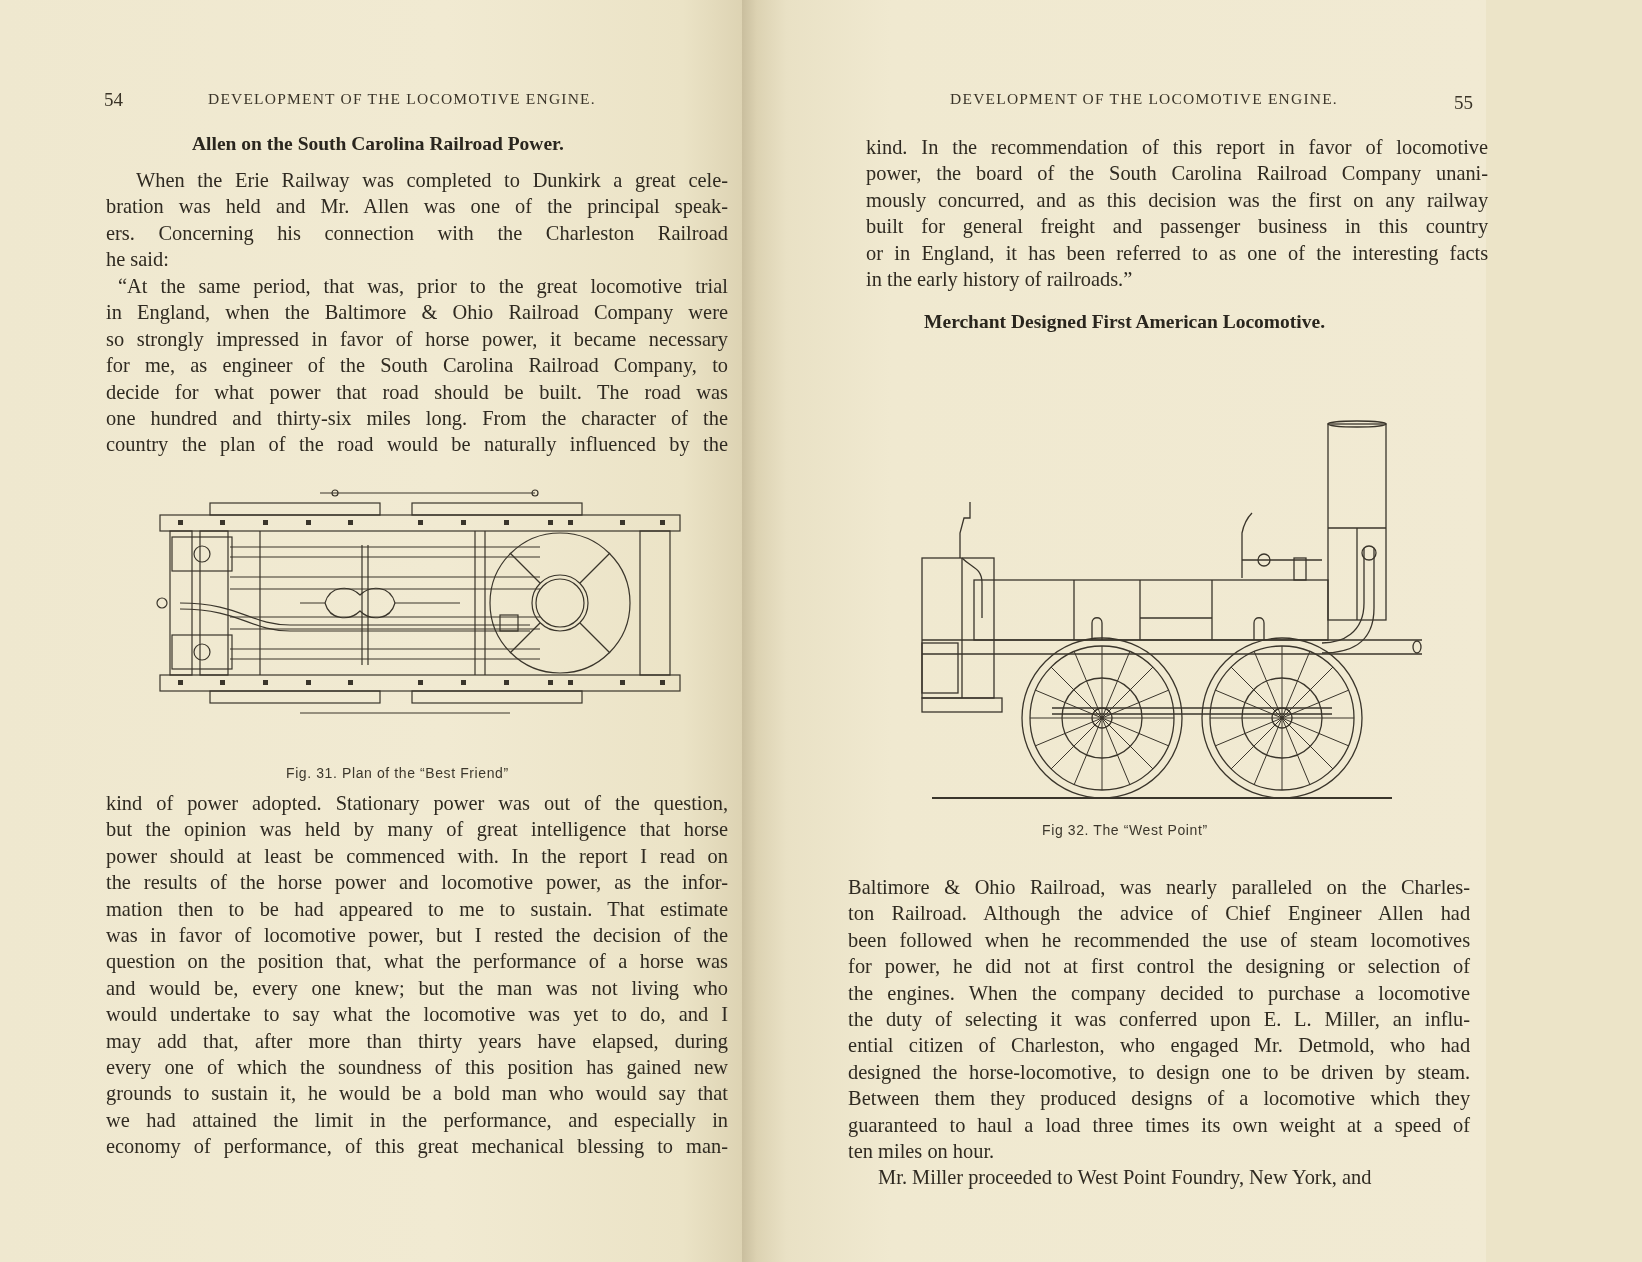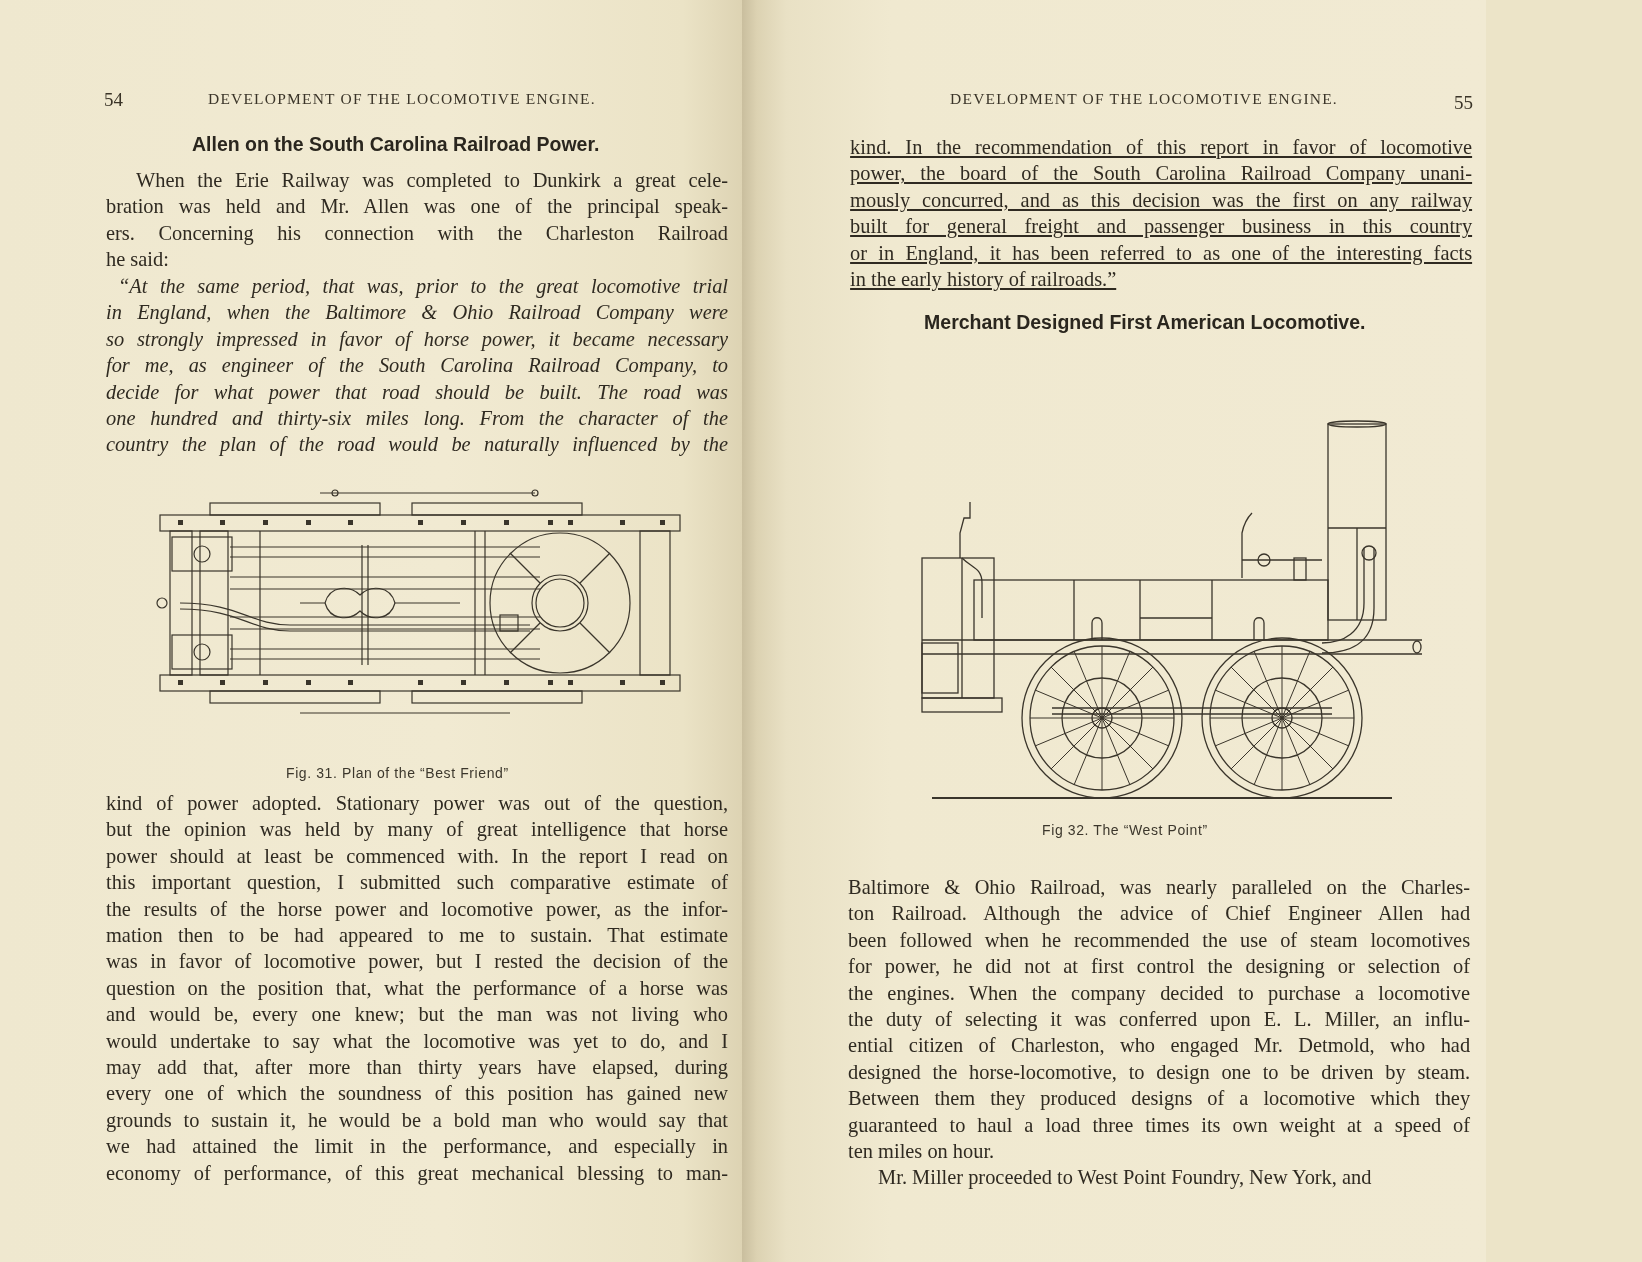--- a/index.html
+++ b/index.html
@@ -29,21 +29,21 @@
     }
     .page-num { position: absolute; top: 89px; font-size: 19px; color: #3a3428; }
     .text-block {
       position: absolute; font-size: 20.4px; line-height: 26.4px;
       text-align: justify; color: #2f2a21;
     }
     .text-block .ln { display: block; white-space: nowrap; text-align-last: justify; }
     .text-block .ln.last { text-align-last: left; }
     .text-block .ln.indent { padding-left: 30px; }
     .section-heading {
-      position: absolute; font-family: Liberation Sans, sans-serif;
+      position: absolute; font-family: Liberation Serif, serif;
       font-weight: bold; font-size: 19.5px; color: #2a261e; white-space: nowrap;
     }
     .caption {
       position: absolute; font-family: "Liberation Sans", "DejaVu Sans", sans-serif;
       font-size: 14px; letter-spacing: 0.6px; color: #3c372c; white-space: nowrap;
     }
     .figure { position: absolute; }
     .figure svg { display: block; }
   </style>
 </head>
@@ -57,21 +57,21 @@
 
     <div class="section-heading" style="left:192px; top:133px;">Allen on the South Carolina Railroad Power.</div>
 
     <div class="text-block" style="left:106px; top:167px; width:622px;">
       <span class="ln indent">When the Erie Railway was completed to Dunkirk a great cele-</span>
       <span class="ln">bration was held and Mr. Allen was one of the principal speak-</span>
       <span class="ln">ers.  Concerning his connection with the Charleston Railroad</span>
       <span class="ln last">he said:</span>
     </div>
 
-    <div class="text-block" style="left:106px; top:273px; width:622px;font-style:italic;">
+    <div class="text-block" style="left:106px; top:273px; width:622px;">
       <span class="ln indent" style="padding-left:12px;">“At the same period, that was, prior to the great locomotive trial</span>
       <span class="ln">in England, when the Baltimore &amp; Ohio Railroad Company were</span>
       <span class="ln">so strongly impressed in favor of horse power, it became necessary</span>
       <span class="ln">for me, as engineer of the South Carolina Railroad Company, to</span>
       <span class="ln">decide for what power that road should be built.  The road was</span>
       <span class="ln">one hundred and thirty-six miles long.  From the character of the</span>
       <span class="ln">country the plan of the road would be naturally influenced by the</span>
     </div>
 
     <div class="figure" style="left:150px; top:485px;">
@@ -159,42 +159,41 @@
 
         <rect x="490" y="46" width="30" height="144"></rect>
       </svg>
     </div>
     <div class="caption" style="left:286px; top:765px;">Fig. 31.   Plan of the “Best Friend”</div>
 
     <div class="text-block" style="left:106px; top:790px; width:622px;">
       <span class="ln">kind of power adopted.  Stationary power was out of the question,</span>
       <span class="ln">but the opinion was held by many of great intelligence that horse</span>
       <span class="ln">power should at least be commenced with.  In the report I read on</span>
-      <span class="ln">this important question, I submitted such comparative estimate of</span>
       <span class="ln">the results of the horse power and locomotive power, as  the infor-</span>
       <span class="ln">mation then to be had appeared to me to sustain.  That estimate</span>
       <span class="ln">was in favor of locomotive power, but I rested the decision of the</span>
       <span class="ln">question on the position that, what the performance of a horse was</span>
       <span class="ln">and would be, every one knew;  but the man was not living who</span>
       <span class="ln">would undertake to say what the locomotive was yet to do, and I</span>
       <span class="ln">may add that, after more than thirty years have elapsed, during</span>
       <span class="ln">every one of which the soundness of this position has gained new</span>
       <span class="ln">grounds to sustain it, he would be a bold man who would say that</span>
       <span class="ln">we had attained the limit in the performance, and especially in</span>
       <span class="ln">economy of performance, of this great mechanical blessing to man-</span>
     </div>
   </div>
 
   <div class="gutter-line"></div>
 
   <div class="page page-right">
     <div class="running-head" style="left:208px;">DEVELOPMENT OF THE LOCOMOTIVE ENGINE.</div>
     <div class="page-num" style="left:712px; top:92px;">55</div>
 
-    <div class="text-block" style="left:108px; top:134px; width:622px;text-decoration:underline;">
+    <div class="text-block" style="left:124px; top:134px; width:622px;">
       <span class="ln">kind.  In the recommendation of this report in favor of locomotive</span>
       <span class="ln">power, the board of the South Carolina Railroad Company unani-</span>
       <span class="ln">mously concurred, and as this decision was the first on any railway</span>
       <span class="ln">built for general freight and passenger business in this country</span>
       <span class="ln">or in England, it has been referred to as one of the interesting facts</span>
       <span class="ln last">in the early history of railroads.”</span>
     </div>
 
     <div class="section-heading" style="left:182px; top:311px;">Merchant Designed First American Locomotive.</div>
 

